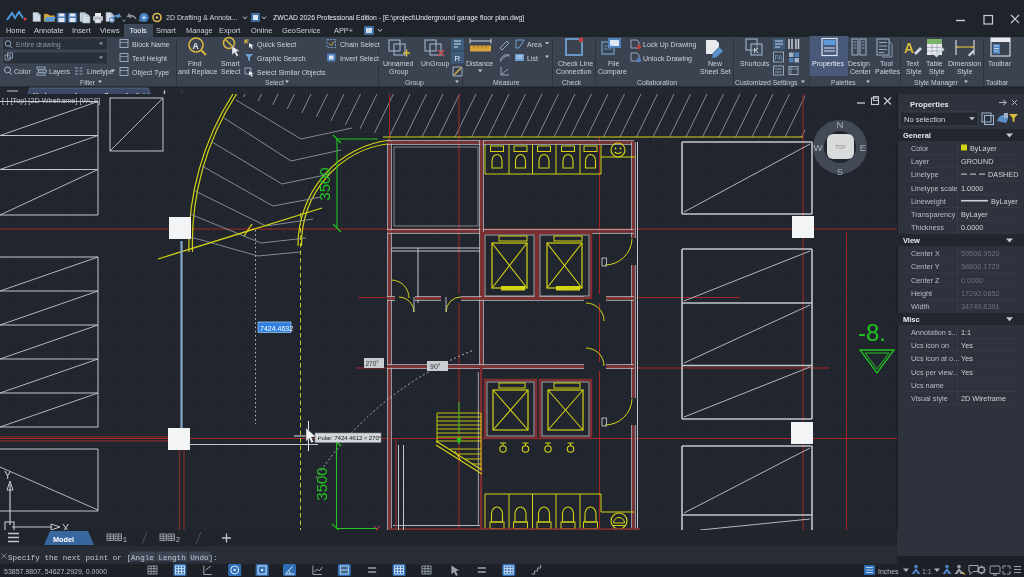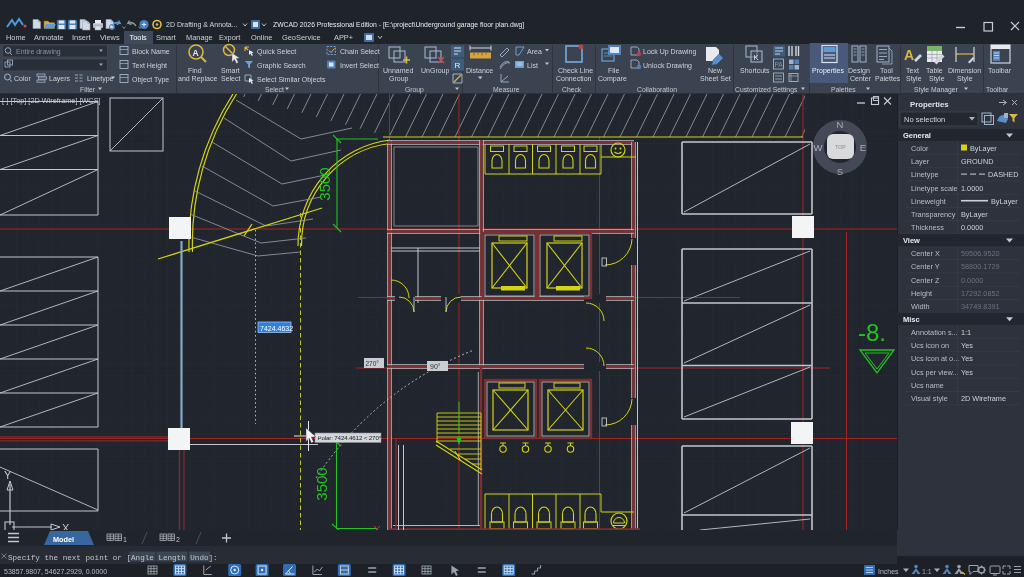--- a/index.html
+++ b/index.html
@@ -1,17 +1,17 @@
 <!DOCTYPE html>
 <html><head><meta charset="utf-8"><style>
 *{margin:0;padding:0;box-sizing:border-box}
 html,body{width:1024px;height:577px;overflow:hidden;background:#1f242b;font-family:"Liberation Sans",sans-serif}
 .abs{position:absolute}
 </style></head><body>
-<div class="abs" style="left:0;top:16px">
+<div class="abs" style="left:0;top:9px">
 <svg width="1024" height="94" viewBox="0 0 1024 94" font-family="Liberation Sans, sans-serif">
 <rect x="0" y="0" width="1024" height="28" fill="#1f242b"></rect>
 <rect x="0" y="28" width="1024" height="50" fill="#3b4250"></rect>
 <rect x="0" y="78" width="1024" height="16" fill="#23272f"></rect>
 <rect x="0" y="77.5" width="1024" height="1" fill="#1c2026"></rect>
 <path d="M7 11 L12 4 L15 9 L19 3 L23 9" stroke="#4c9be0" stroke-width="2" fill="none"></path>
 <circle cx="25" cy="10" r="1.5" fill="#d44"></circle>
 <g>
         <path d="M33 3.5 h5 l2.5 2.5 v6.5 h-7.5 z" fill="#cfdbe8" stroke="#9aa3ad" stroke-width="0.6"></path>
         <path d="M38 3.5 v2.5 h2.5" fill="none" stroke="#9aa3ad" stroke-width="0.6"></path>

